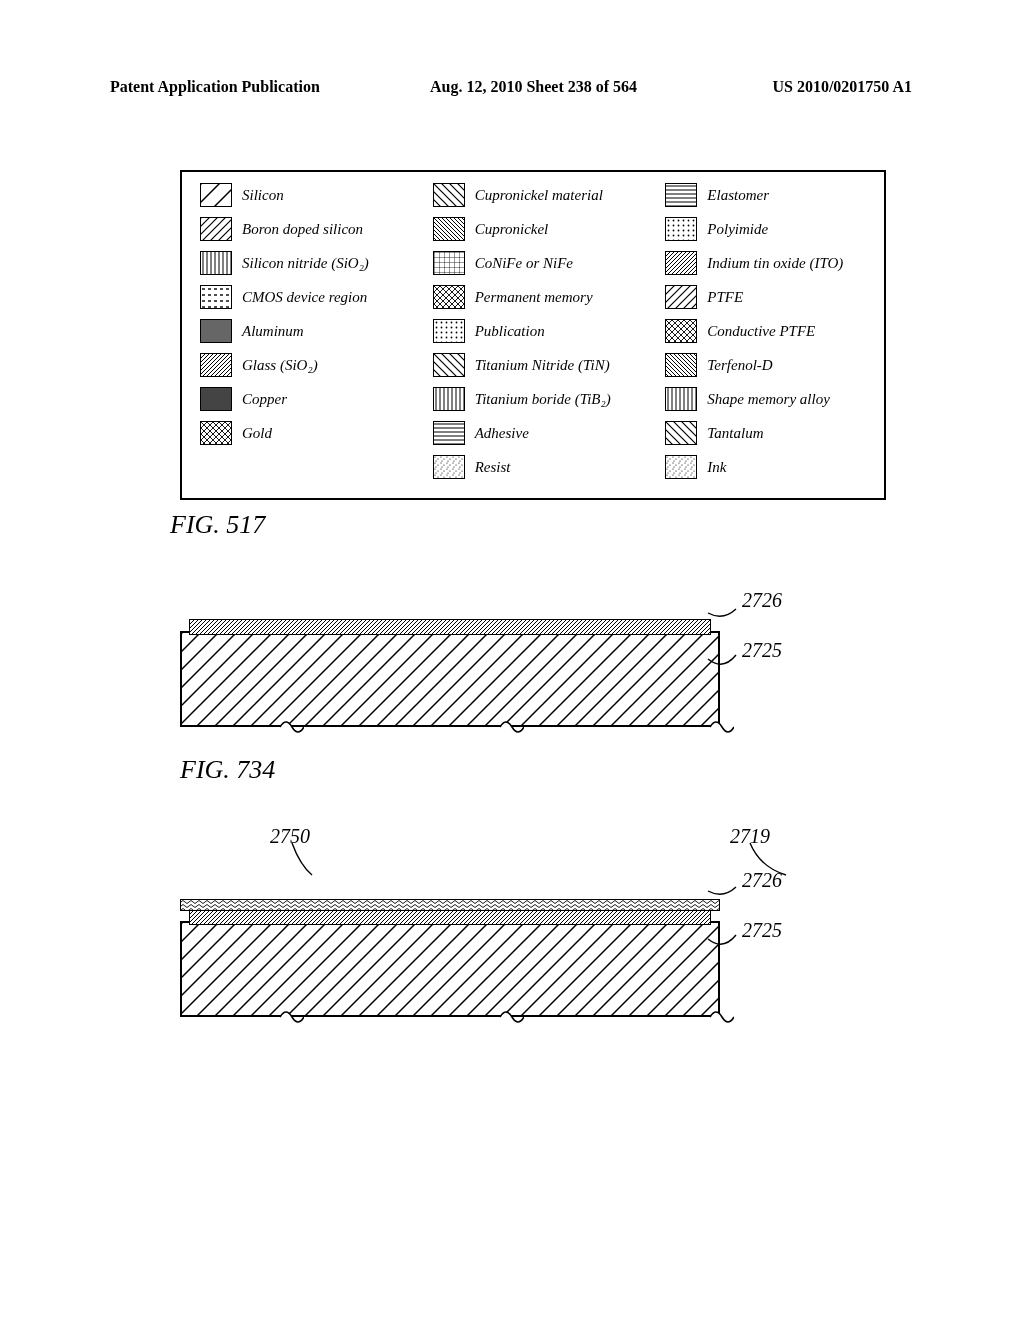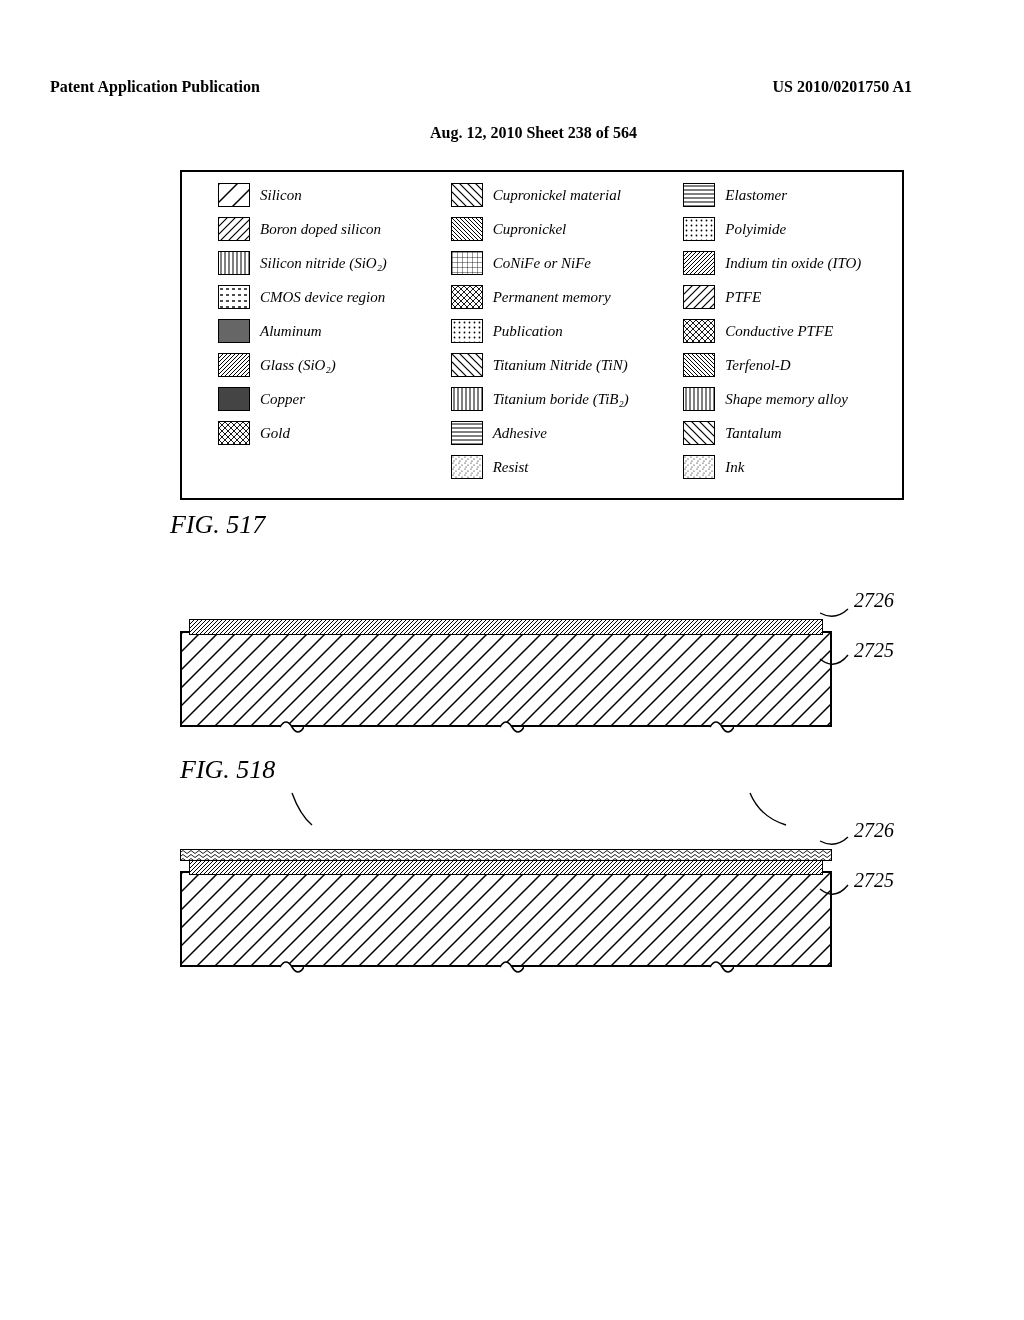--- a/index.html
+++ b/index.html
@@ -10,39 +10,39 @@
     width: 1024px;
     height: 1320px;
     position: relative;
     color: #000;
   }
   .page-header {
     position: absolute;
     top: 78px;
     left: 0;
     right: 0;
-    padding: 0 112px 0 50px;
+    padding: 0 112px 0 110px;
     font-size: 16px;
     font-weight: bold;
   }
   .page-header .left { float: left; }
   .page-header .right { float: right; }
 
   .content-area {
     position: absolute;
     top: 170px;
     left: 170px;
     width: 700px;
   }
 
   
   .legend-box {
     border: 2px solid #000;
     width: 670px;
-    padding: 12px 14px 8px 36px;
+    padding: 12px 14px 8px 18px;
     margin-left: 10px;
   }
   .legend-cols {
     display: flex;
     gap: 28px;
   }
   .legend-col { flex: 1; }
   .legend-row {
     display: flex;
     align-items: center;
@@ -72,21 +72,21 @@
   }
 
   
   .fig-block {
     margin-top: 40px;
     margin-left: 10px;
     position: relative;
   }
   .cross-section {
     position: relative;
-    width: 652px;
+    width: 540px;
     height: 130px;
     margin-top: 10px;
   }
   .layer-substrate {
     position: absolute;
     left: 0; right: 0; bottom: 18px;
     height: 92px;
     border: 2px solid #000;
     background: #fff;
   }
@@ -163,21 +163,21 @@
     </pattern>
     <pattern id="p-diag-nw-dense" patternUnits="userSpaceOnUse" width="4" height="4">
       <path d="M-1,3 l2,2 M0,0 l4,4 M3,-1 l2,2" stroke="#000" stroke-width="1"></path>
     </pattern>
   </defs>
 </svg>
 
 <div class="page-header">
   <span class="left">Patent Application Publication</span>
   <span class="right">US 2010/0201750 A1</span>
-  <span style="position:absolute; left:430px;margin-top:46px;">Aug. 12, 2010  Sheet 238 of 564</span>
+  <span style="position:absolute; left:430px;">Aug. 12, 2010  Sheet 238 of 564</span>
 </div>
 
 <div class="content-area">
 
   <div class="legend-box">
     <div class="legend-cols">
       <div class="legend-col">
         <div class="legend-row">
             <div class="swatch">
               <svg>
@@ -420,25 +420,29 @@
 
       <div class="lead-label" style="right:-62px; top:-6px;">2726</div>
       <svg style="position:absolute;right:-18px;top:12px;width:30px;height:20px;overflow:visible;">
           <path d="M0,6 Q15,14 28,2" stroke="#000" stroke-width="1.4" fill="none"></path>
         </svg>
       <div class="lead-label" style="right:-62px; top:44px;">2725</div>
       <svg style="position:absolute;right:-18px;top:58px;width:30px;height:24px;overflow:visible;">
           <path d="M0,6 Q15,18 28,2" stroke="#000" stroke-width="1.4" fill="none"></path>
         </svg>
     </div>
-    <div class="fig-caption">FIG. 518</div>
+    <div class="fig-caption">FIG. 734</div>
   </div>
 
   <div class="fig-block" style="margin-top:40px;">
 
+    <div style="position:relative;height:40px;">
+      <div class="lead-label" style="left:90px; top:0;">2750</div>
+      <div class="lead-label" style="left:550px; top:0;">2719</div>
+    </div>
     <div class="cross-section" style="height:160px;">
       <div class="layer-substrate patterned">
         <svg>
             <rect width="100%" height="100%" fill="url(#p-diag-ne-wide)"></rect>
           </svg>
       </div>
       <div class="layer-oxide patterned">
         <svg>
             <rect width="100%" height="100%" fill="url(#p-diag-dense)"></rect>
           </svg>

